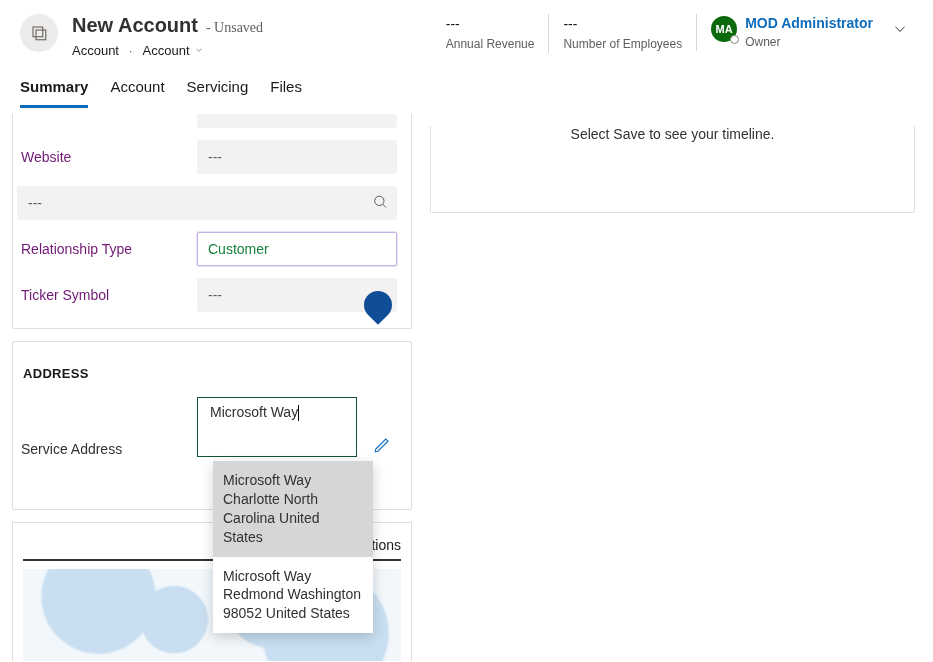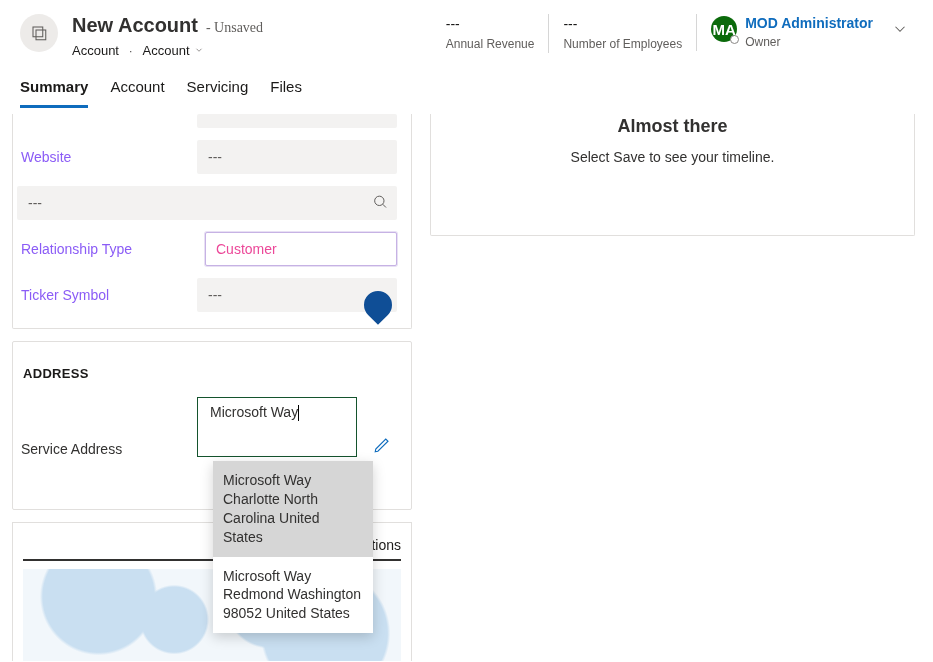--- a/index.html
+++ b/index.html
@@ -53,21 +53,21 @@
     border-left: 1px solid #d6d6d6;
     padding: 2px 14px;
     min-width: 110px;
   }
   .hdr-field:first-child { border-left: none; }
   .hdr-val { font-size: 14px; color:#1b1a19; line-height:1.2; }
   .hdr-label { font-size: 12px; color:#605e5c; margin-top:4px; white-space:nowrap; }
   .owner-field { display:flex; align-items:flex-start; gap:8px; padding:2px 10px 2px 14px; }
   .avatar {
     width:26px; height:26px; border-radius:50%;
-    background:#0b6a0b; color:#fff; font-size:15px; font-weight:600;
+    background:#0b6a0b; color:#fff; font-size:11px; font-weight:600;
     display:flex; align-items:center; justify-content:center;
     position:relative; flex:none;
   }
   .avatar .presence {
     position:absolute; right:-2px; bottom:-2px;
     width:9px; height:9px; border-radius:50%;
     background:#fff; border:1.5px solid #8a8886;
   }
   .owner-name { color:#0f6cbd; font-weight:600; font-size:14px; line-height:1.1; white-space:nowrap; }
   .header-chev {
@@ -116,42 +116,42 @@
   .form-row {
     display:flex;
     align-items:center;
     gap:10px;
     margin-top:12px;
   }
   .form-row .lbl {
     width:170px;
     padding-left:4px;
     font-size:14px;
-    color:#8b5cf6;
+    color:#701a75;
   }
   .form-row .ctrl {
     flex:1;
   }
   .input-like {
     height:34px;
     background:#f3f2f1;
     border:1px solid transparent;
     border-radius:2px;
     display:flex;
     align-items:center;
     padding:0 10px;
     color:#605e5c;
     font-size:14px;
     position:relative;
   }
   .input-like .lookup-icon {
     position:absolute; right:8px; top:50%; transform:translateY(-50%);
   }
   .input-like .lookup-icon svg { width:16px; height:16px; stroke:#605e5c; fill:none; stroke-width:1.5; }
-  .input-like.filled { color:#ec4899;margin-left:8px; }
+  .input-like.filled { color:#15803d; }
   .input-focused {
     background:#fff;
     border:1px solid #c6b2e4;
     box-shadow: 0 0 0 1px rgba(198,178,228,.4);
   }
 
   
   .ai-bubble {
     position:absolute;
     right:8px; top:290px;
@@ -422,18 +422,17 @@
       <div class="map-tabs">
         <span>ctions</span>
       </div>
       <div class="map-img"></div>
     </div>
 
   </div>
 
   <div class="right-col">
     <div class="timeline-card">
-      <h2>Almost there</h2>
       <p>Select Save to see your timeline.</p>
     </div>
   </div>
 
 </div>
 
 </body></html>

